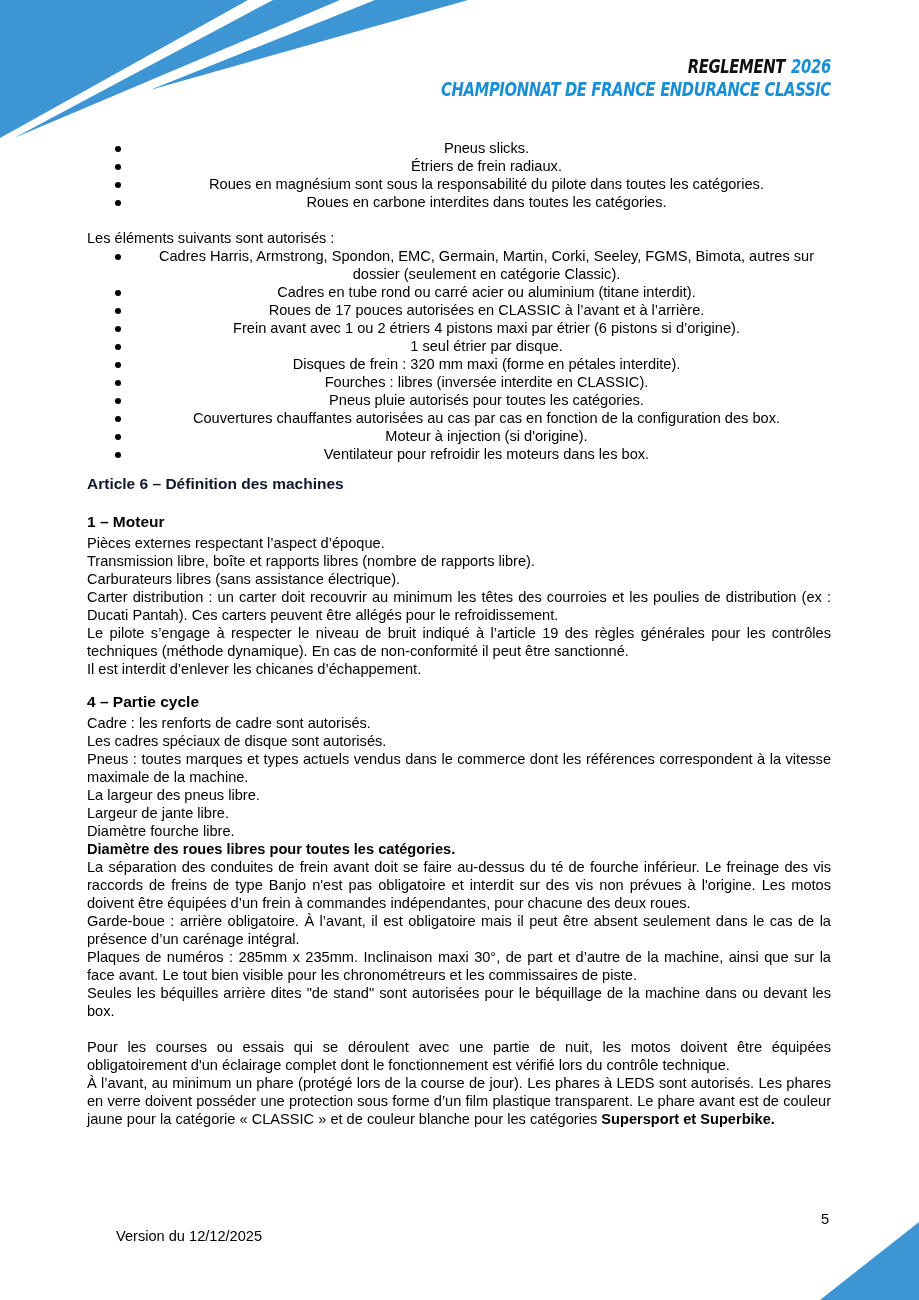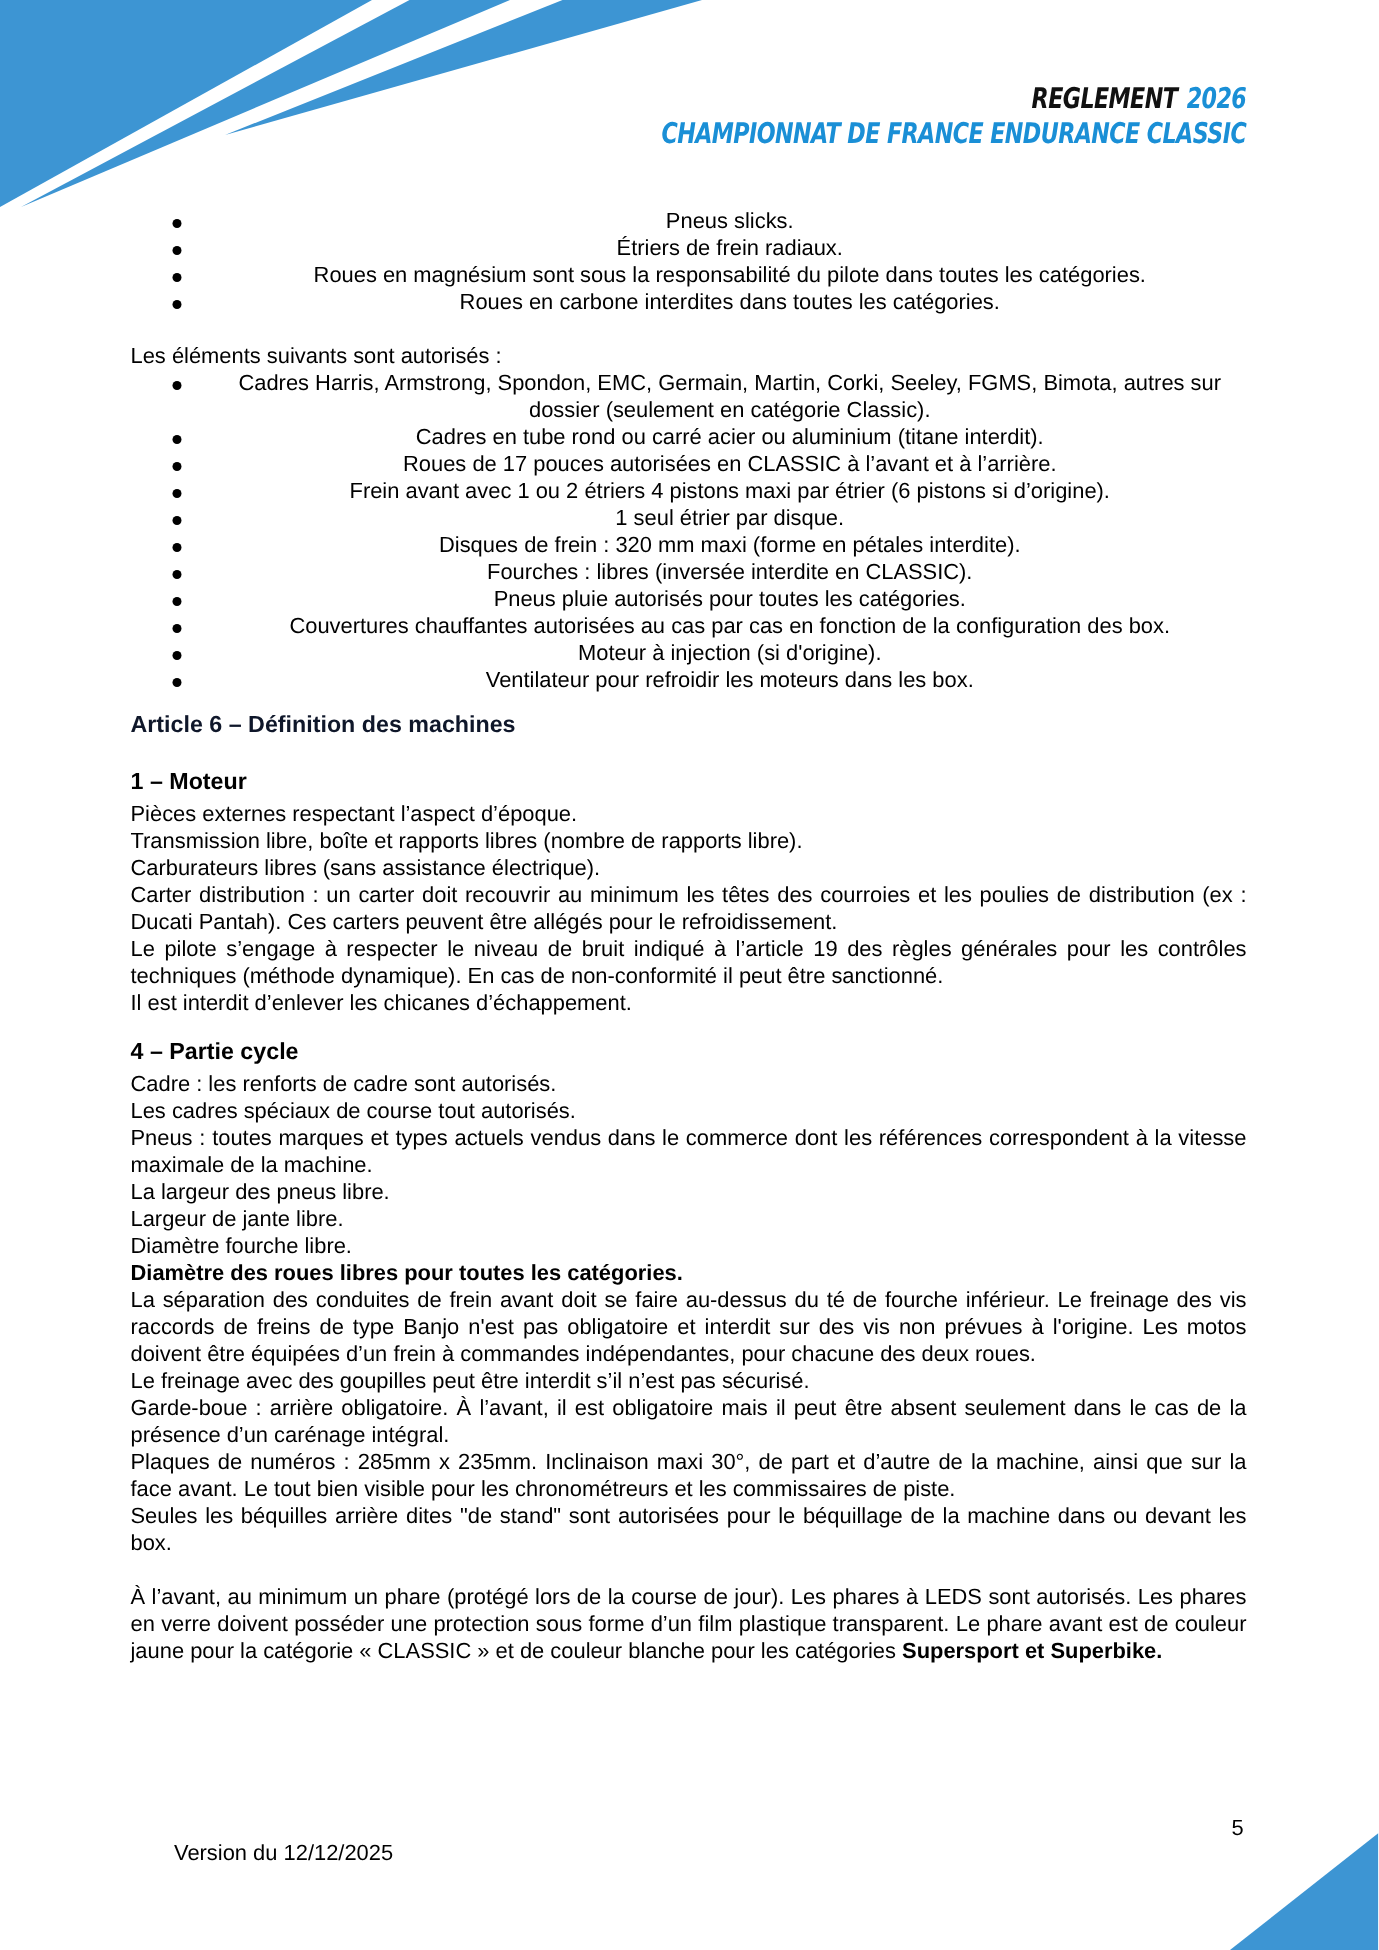--- a/index.html
+++ b/index.html
@@ -75,32 +75,32 @@
     <p>Transmission libre, boîte et rapports libres (nombre de rapports libre).</p>
     <p>Carburateurs libres (sans assistance électrique).</p>
     <p>Carter distribution : un carter doit recouvrir au minimum les têtes des courroies et les poulies de distribution (ex : Ducati Pantah). Ces carters peuvent être allégés pour le refroidissement.</p>
     <p>Le pilote s’engage à respecter le niveau de bruit indiqué à l’article 19 des règles générales pour les contrôles techniques (méthode dynamique). En cas de non-conformité il peut être sanctionné.</p>
     <p>Il est interdit d’enlever les chicanes d’échappement.</p>
   </div>
 
   <div class="section-title s2">4 – Partie cycle</div>
   <div class="just">
     <p>Cadre : les renforts de cadre sont autorisés.</p>
-    <p>Les cadres spéciaux de course tout autorisés.</p>
+    <p>Les cadres spéciaux de disque sont autorisés.</p>
     <p>Pneus : toutes marques et types actuels vendus dans le commerce dont les références correspondent à la vitesse maximale de la machine.</p>
     <p>La largeur des pneus libre.</p>
     <p>Largeur de jante libre.</p>
     <p>Diamètre fourche libre.</p>
     <p><b>Diamètre des roues libres pour toutes les catégories.</b></p>
     <p>La séparation des conduites de frein avant doit se faire au-dessus du té de fourche inférieur. Le freinage des vis raccords de freins de type Banjo n'est pas obligatoire et interdit sur des vis non prévues à l'origine. Les motos doivent être équipées d’un frein à commandes indépendantes, pour chacune des deux roues.</p>
-    <p>Le freinage avec des goupilles peut être interdit s’il n’est pas sécurisé.</p>
     <p>Garde-boue : arrière obligatoire. À l’avant, il est obligatoire mais il peut être absent seulement dans le cas de la présence d’un carénage intégral.</p>
     <p>Plaques de numéros : 285mm x 235mm. Inclinaison maxi 30°, de part et d’autre de la machine, ainsi que sur la face avant. Le tout bien visible pour les chronométreurs et les commissaires de piste.</p>
     <p>Seules les béquilles arrière dites "de stand" sont autorisées pour le béquillage de la machine dans ou devant les box.</p>
     <div class="gap"></div>
+    <p>Pour les courses ou essais qui se déroulent avec une partie de nuit, les motos doivent être équipées obligatoirement d'un éclairage complet dont le fonctionnement est vérifié lors du contrôle technique.</p>
     <p><span>À l’avant, au minimum un phare (protégé lors de la course de jour). Les phares à LEDS sont autorisés. Les phares en verre doivent posséder une protection sous forme d’un film plastique transparent. Le phare avant est de couleur jaune pour la catégorie « CLASSIC » et de couleur blanche pour les catégories </span><b>Supersport et Superbike.</b></p>
   </div>
 </div>
 
 <div class="page-num">5</div>
 <div class="version">Version du 12/12/2025</div>
 
 <svg class="deco-bottom" viewBox="0 0 104 80" xmlns="http://www.w3.org/2000/svg">
   <polygon points="104,2 104,80 5,80" fill="#3d95d3"></polygon>
 </svg>

